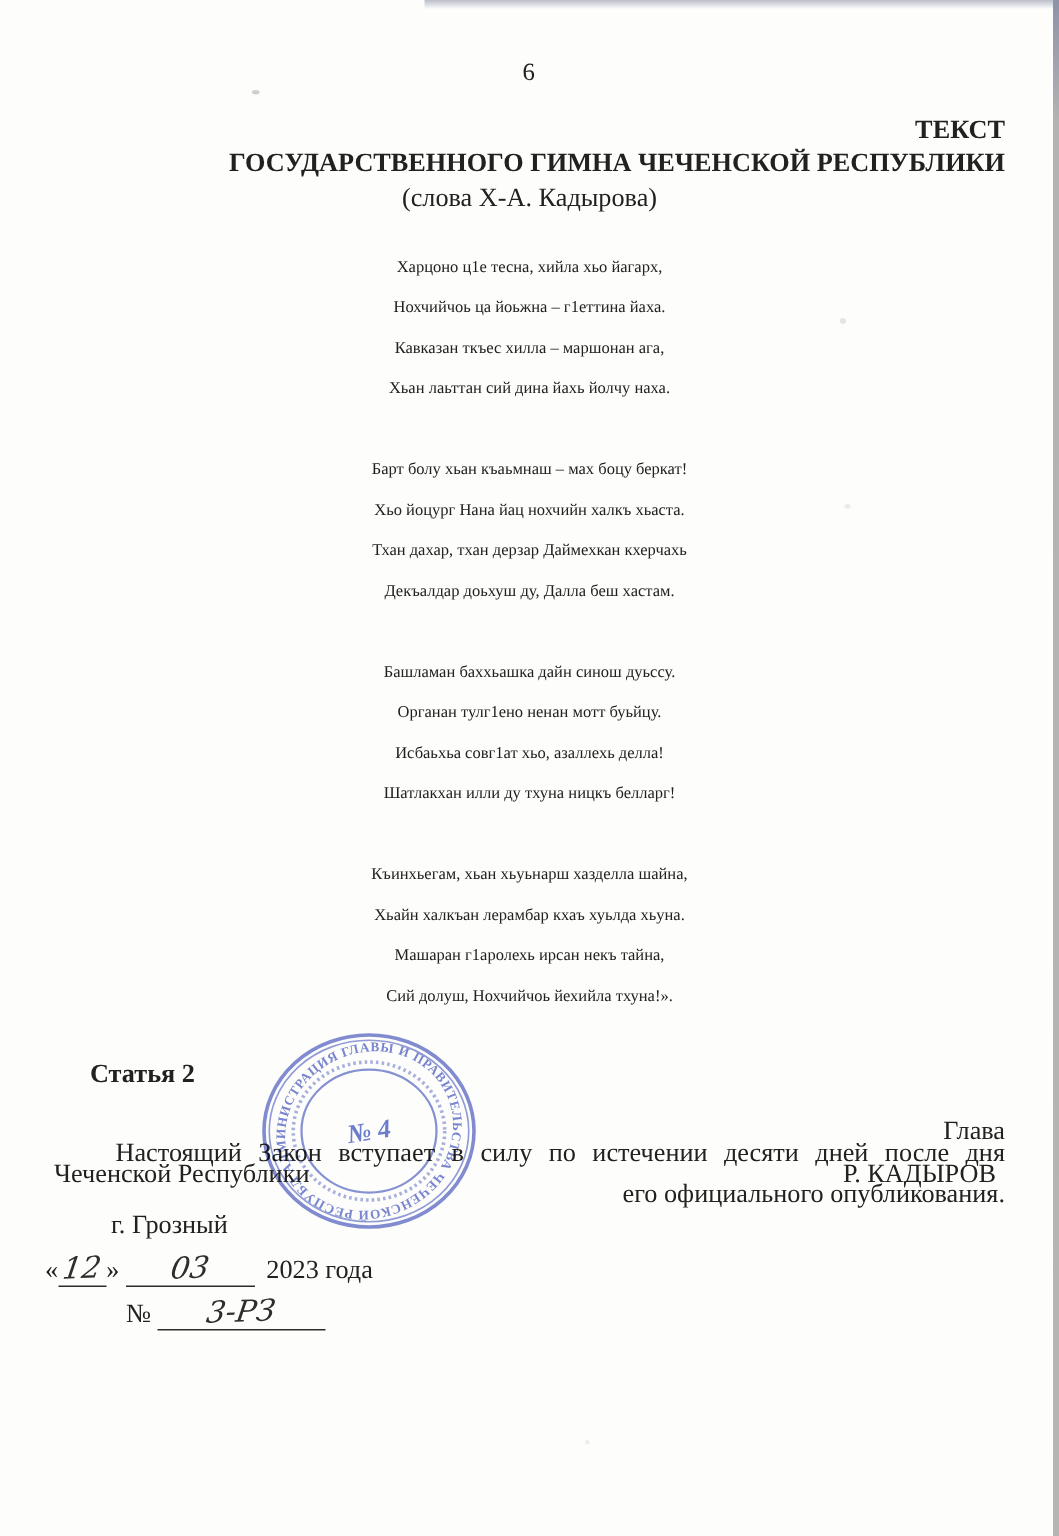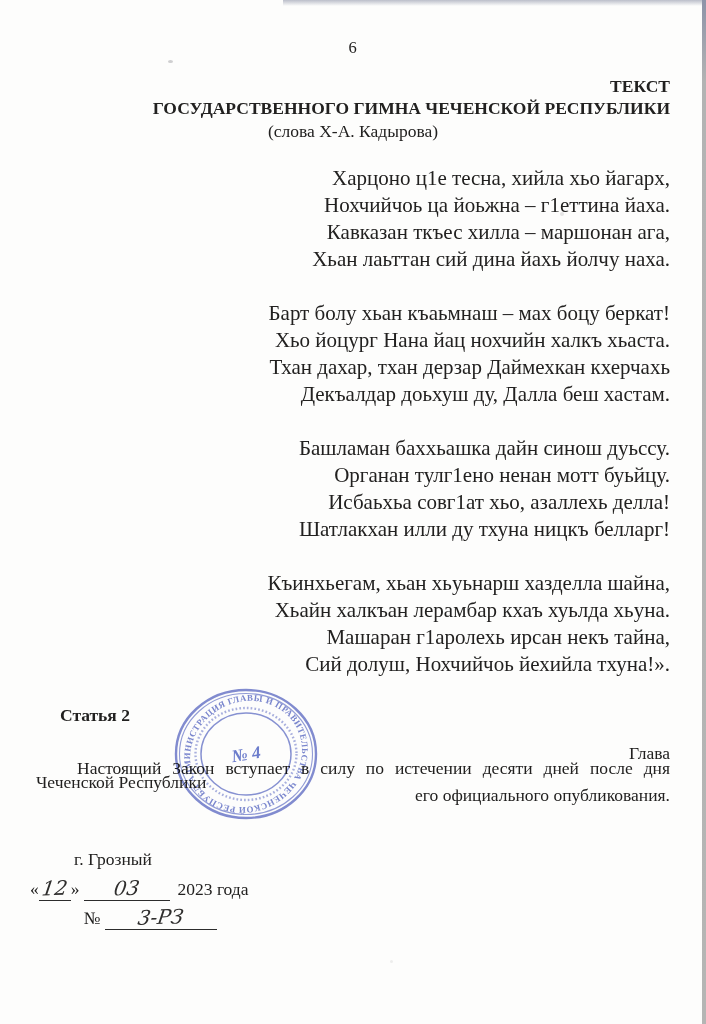--- a/index.html
+++ b/index.html
@@ -13,34 +13,34 @@
     overflow:hidden;
   }
   .content{padding:36px 36px 0 36px;}
 
   .page-number{text-align:center;font-size:16.5px;margin-top:2px;letter-spacing:1px;}
 
   .title-block{margin-top:17px;text-align:center;line-height:22px;}
   .title-line{font-weight:bold;font-size:17.5px;text-align:right;}
   .title-sub{font-size:17.5px;font-weight:normal;margin-top:1px;}
 
-  .poem{margin-top:23px;text-align:right;font-size:21px;line-height:27px;}
+  .poem{margin-top:23px;text-align:center;font-size:11px;line-height:27px;}
   .stanza{margin-bottom:27px;}
 
   .article-heading{font-weight:bold;font-size:17.5px;margin-top:11px;margin-left:24px;}
 
   .law-paragraph{margin-top:29px;font-size:17.5px;line-height:27px;}
   .para-l1{text-indent:41px;text-align:justify;text-align-last:justify;}
   .para-l2{text-align:right;}
 
   .sig-row{position:absolute;left:36px;right:36px;top:739px;font-size:17.5px;line-height:29px;text-align:right;}
   .sig-line1{padding-left:56px;}
   .sig-line2{display:flex;justify-content:space-between;align-items:baseline;padding-right:6px;}
 
-  .footer{position:absolute;left:30px;top:849px;font-size:17.5px;}
+  .footer{position:absolute;left:30px;top:806px;font-size:17.5px;}
   .city{margin-left:44px;}
   .date-line{margin-top:9px;white-space:nowrap;}
   .num-line{margin-top:7px;margin-left:54px;white-space:nowrap;}
   .uline{display:inline-block;border-bottom:1.4px solid #2c2c2c;text-align:center;vertical-align:baseline;}
   .u-day{width:32px;}
   .u-month{width:86px;margin-left:4px;margin-right:8px;}
   .u-num{width:112px;margin-left:4px;}
   .hw{
     font-family:"DejaVu Serif", serif;
     font-style:italic;
@@ -126,20 +126,21 @@
     <text font-size="8.8" letter-spacing="0.5" font-weight="bold" fill="#5d6cc6" transform="rotate(-28 83 83)">
       <textPath href="#ringTop">АДМИНИСТРАЦИЯ ГЛАВЫ И ПРАВИТЕЛЬСТВА ЧЕЧЕНСКОЙ РЕСПУБЛИКИ</textPath>
     </text>
     <text x="83" y="89" text-anchor="middle" font-size="17.5" font-style="italic" font-weight="bold" fill="#4d61c4" transform="rotate(-9 83 83)">№ 4</text>
   </svg>
 
   <div class="sig-row">
     <div class="sig-line1">Глава</div>
     <div class="sig-line2">
       <span>Чеченской Республики</span>
+      <span>Р. КАДЫРОВ</span>
     </div>
   </div>
 
   <div class="footer">
     <div class="city">г. Грозный</div>
     <div class="date-line">
       <span>«</span><span class="uline u-day"><span class="hw">12</span></span><span>»</span><span class="uline u-month"><span class="hw">03</span></span><span>2023 года</span>
     </div>
     <div class="num-line">
       <span>№</span><span class="uline u-num"><span class="hw">3-РЗ</span></span>

